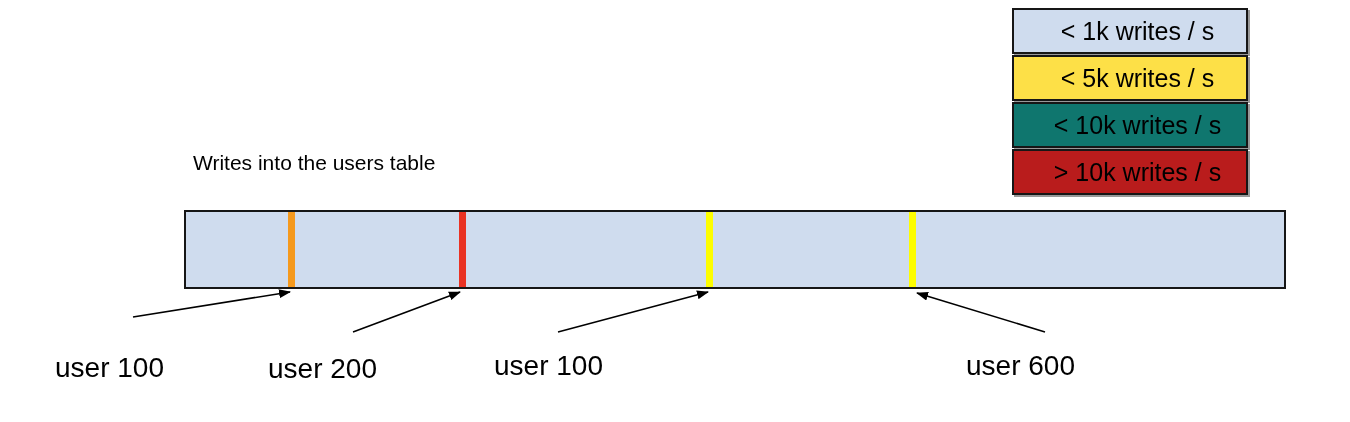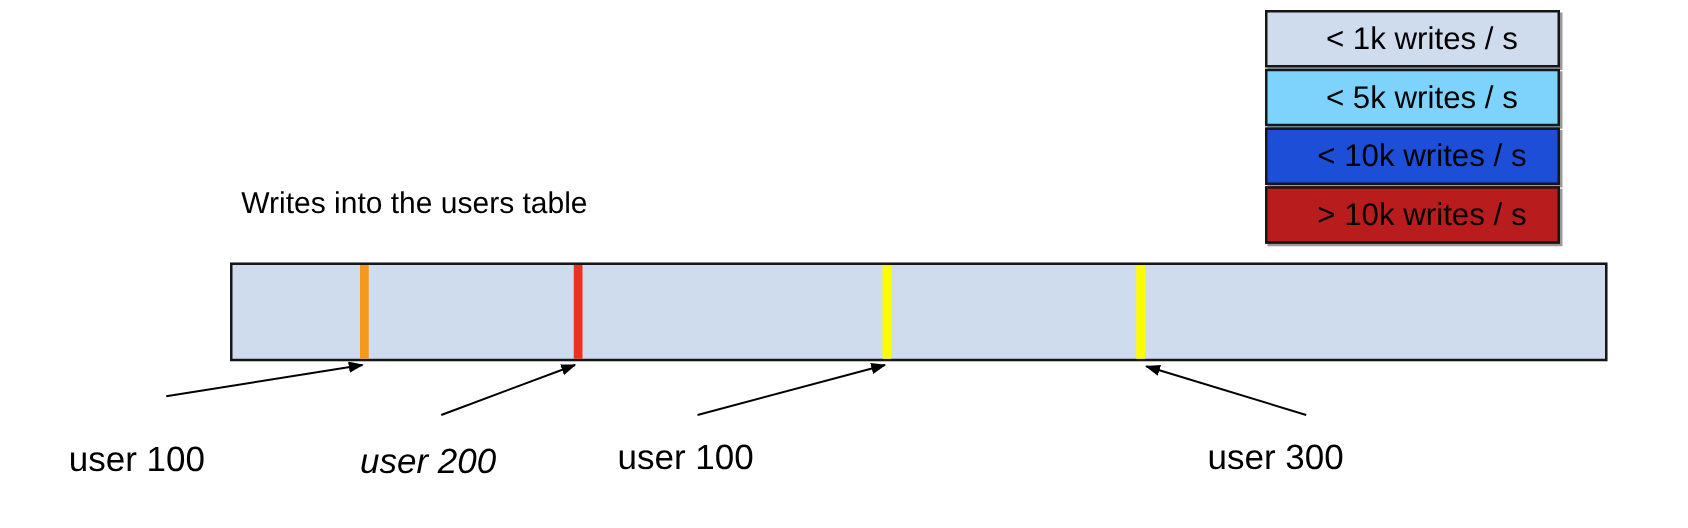--- a/index.html
+++ b/index.html
@@ -12,21 +12,21 @@
     position: relative;
     width: 1350px;
     height: 422px;
     background: #ffffff;
     overflow: hidden;
   }
   .diagram-title {
     position: absolute;
     left: 193px;
     top: 147px;
-    font-size: 24px;
+    font-size: 21px;
     line-height: 32px;
     color: #000000;
     white-space: nowrap;
   }
   
   .legend {
     position: absolute;
     left: 1012px;
     top: 8px;
     width: 236px;
@@ -69,55 +69,55 @@
   .marker.m4 { left: 723px; }
   
   .user-label {
     position: absolute;
     font-size: 28px;
     line-height: 32px;
     color: #000000;
     white-space: nowrap;
   }
   .user-label.u100 { left: 55px;  top: 352px; }
-  .user-label.u200 { left: 288px; top: 353px; font-style: italic; }
+  .user-label.u200 { left: 268px; top: 353px; }
   .user-label.u300 { left: 494px; top: 350px; }
   .user-label.u400 { left: 966px; top: 350px; }
   .arrows {
     position: absolute;
     left: 0;
     top: 0;
     pointer-events: none;
   }
 </style>
 </head>
 <body>
 
 <div class="canvas">
 
   <div class="diagram-title">Writes into the users table</div>
 
   <div class="legend">
     <div class="legend-row" style="background: rgb(207, 220, 238);">&lt; 1k writes / s</div>
-    <div class="legend-row" style="background: #7dd3fc;">&lt; 5k writes / s</div>
-    <div class="legend-row" style="background: #1d4ed8;">&lt; 10k writes / s</div>
+    <div class="legend-row" style="background: #fde047;">&lt; 5k writes / s</div>
+    <div class="legend-row" style="background: #0f766e;">&lt; 10k writes / s</div>
     <div class="legend-row" style="background: #b91c1c;">&gt; 10k writes / s</div>
   </div>
 
   <div class="users-bar">
     <div class="marker m1" style="background: rgb(245, 153, 29);"></div>
     <div class="marker m2" style="background: rgb(233, 50, 35);"></div>
     <div class="marker m3" style="background: rgb(253, 253, 0);"></div>
     <div class="marker m4" style="background: rgb(253, 253, 0);"></div>
   </div>
 
   <div class="user-label u100">user 100</div>
   <div class="user-label u200">user 200</div>
   <div class="user-label u300">user 100</div>
-  <div class="user-label u400">user 300</div>
+  <div class="user-label u400">user 600</div>
 
   <svg class="arrows" width="1350" height="422" viewBox="0 0 1350 422">
     <defs>
       <marker id="arrowhead" markerWidth="12" markerHeight="9" refX="11" refY="4.5" orient="auto" markerUnits="userSpaceOnUse">
         <path d="M0,0 L12,4.5 L0,9 Z" fill="#000000"></path>
       </marker>
     </defs>
     <line x1="133" y1="317" x2="290" y2="292" stroke="#000000" stroke-width="1.6" marker-end="url(#arrowhead)"></line>
     <line x1="353" y1="332" x2="460" y2="292" stroke="#000000" stroke-width="1.6" marker-end="url(#arrowhead)"></line>
     <line x1="558" y1="332" x2="708" y2="292" stroke="#000000" stroke-width="1.6" marker-end="url(#arrowhead)"></line>

